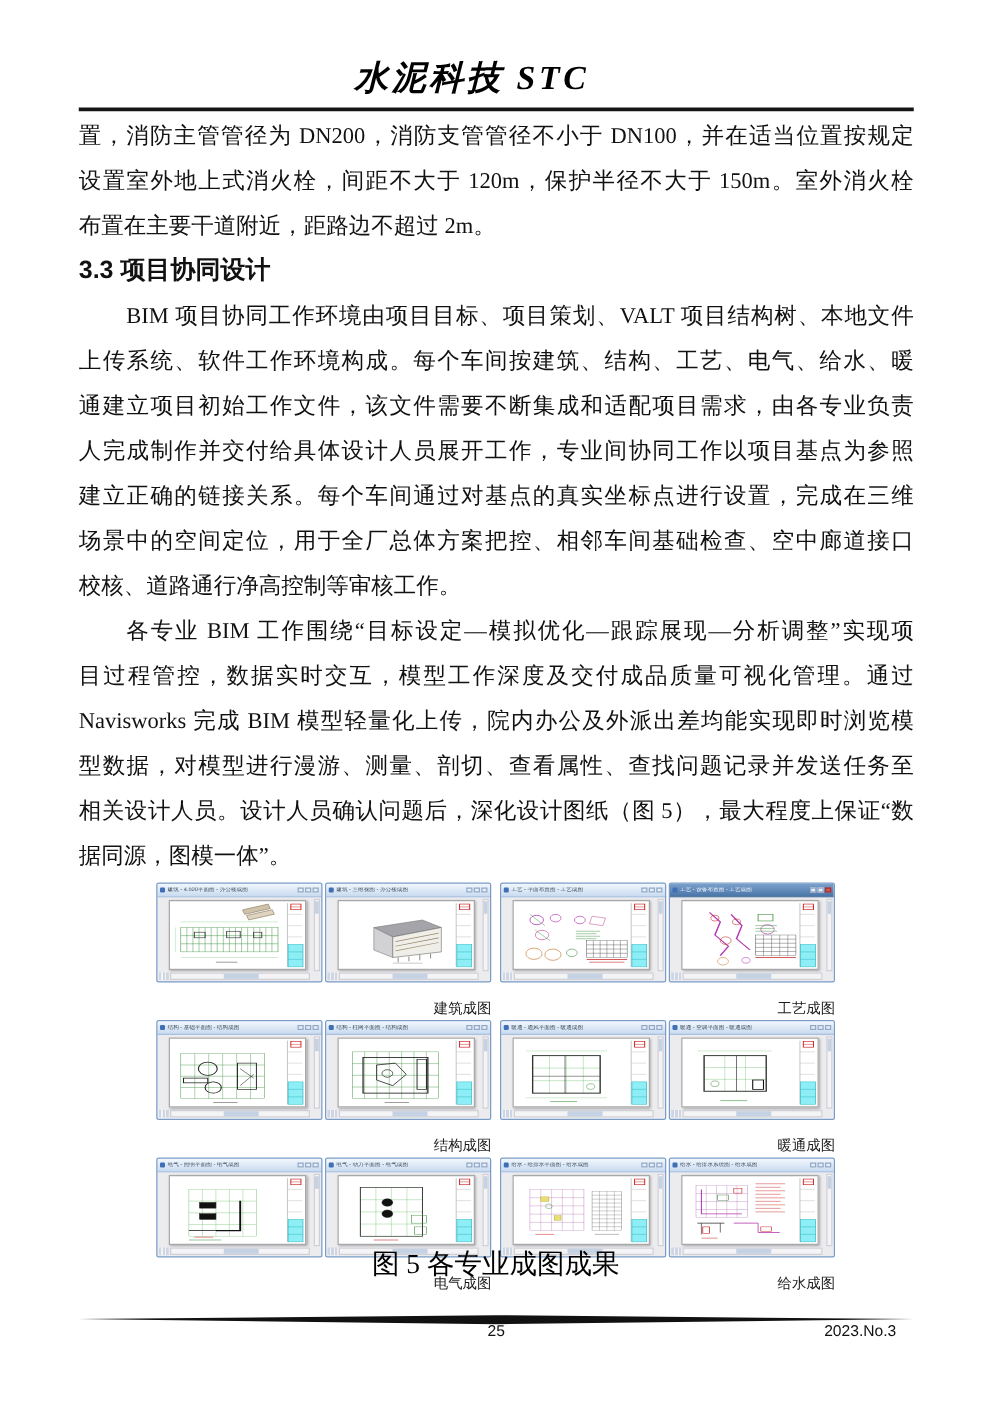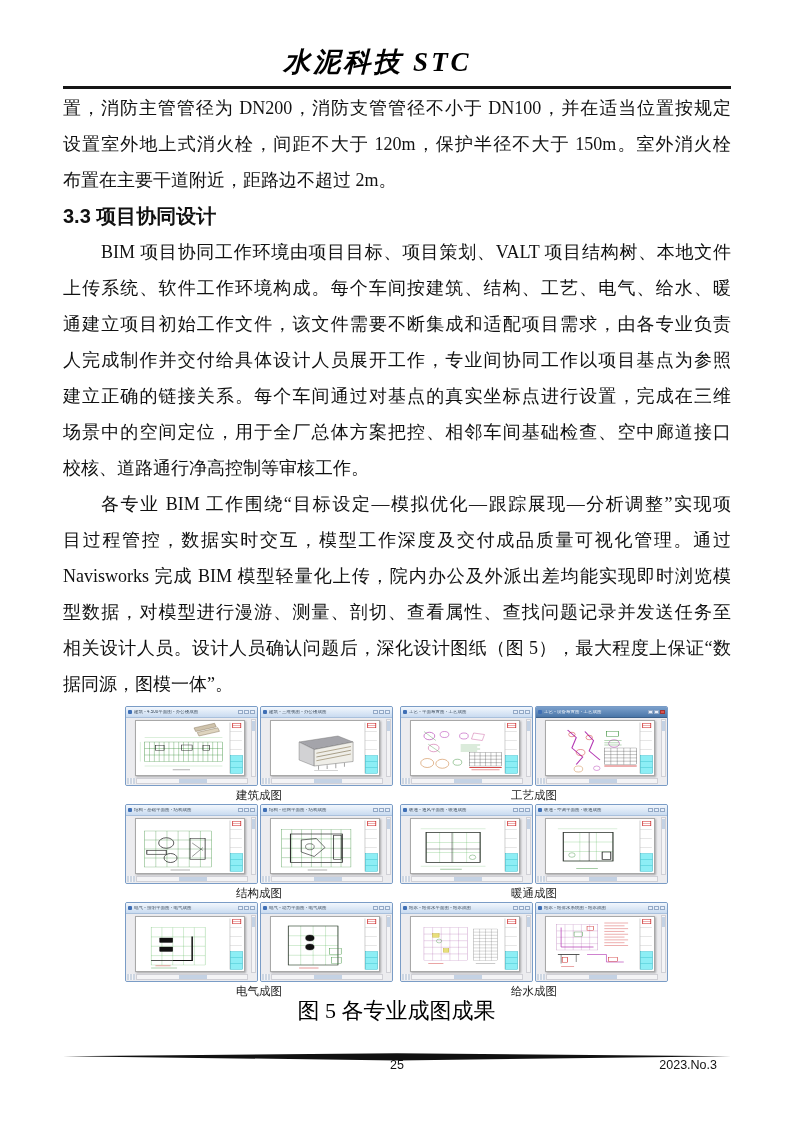--- a/index.html
+++ b/index.html
@@ -44,22 +44,22 @@
         border:1px solid #a8a8a8;box-shadow:1px 1px 2px rgba(0,0,0,.3);}
   .sheet svg{position:absolute;left:0;top:0;width:100%;height:100%;}
   .vscroll{position:absolute;top:1px;bottom:8px;right:1px;width:5px;background:#f4f4f6;
         border:1px solid #d0d0d6;box-sizing:border-box;}
   .vthumb{position:absolute;top:1px;left:0;right:0;height:10px;background:#c4d2e4;}
   .hscroll{position:absolute;left:10px;right:9px;bottom:1px;height:6px;background:#f4f4f6;
         border:1px solid #d0d0d6;box-sizing:border-box;}
   .hthumb{position:absolute;left:38%;width:26%;top:0;bottom:0;background:#c4d2e4;}
   .wnav{position:absolute;left:1px;bottom:1px;width:8px;height:6px;
         background:repeating-linear-gradient(90deg,#cdd6e2 0 2px,#f4f4f6 2px 3px);}
-  .pcaption{text-align:center;font:11.5px/14px "Liberation Serif","DejaVu Serif",serif;
-        color:#1a1a1a;padding-top:2px;}
+  .pcaption{text-align:right;font:11.5px/14px "Liberation Serif","DejaVu Serif",serif;
+        color:#1a1a1a;padding-top:2px;margin-top:12px;}
 
   
   .figcaption{position:absolute;top:1000px;left:0;width:793px;text-align:center;
         font-size:22px;line-height:22px;color:#000;}
 
   
   .footer-bar{position:absolute;left:63px;top:1047px;width:668px;height:8px;}
   .footer-meta{position:absolute;top:1056px;left:63px;width:668px;height:18px;
         font:12.5px/18px "Liberation Sans","DejaVu Sans",sans-serif;color:#111;}
   .pageno{position:absolute;left:0;width:100%;text-align:center;}

